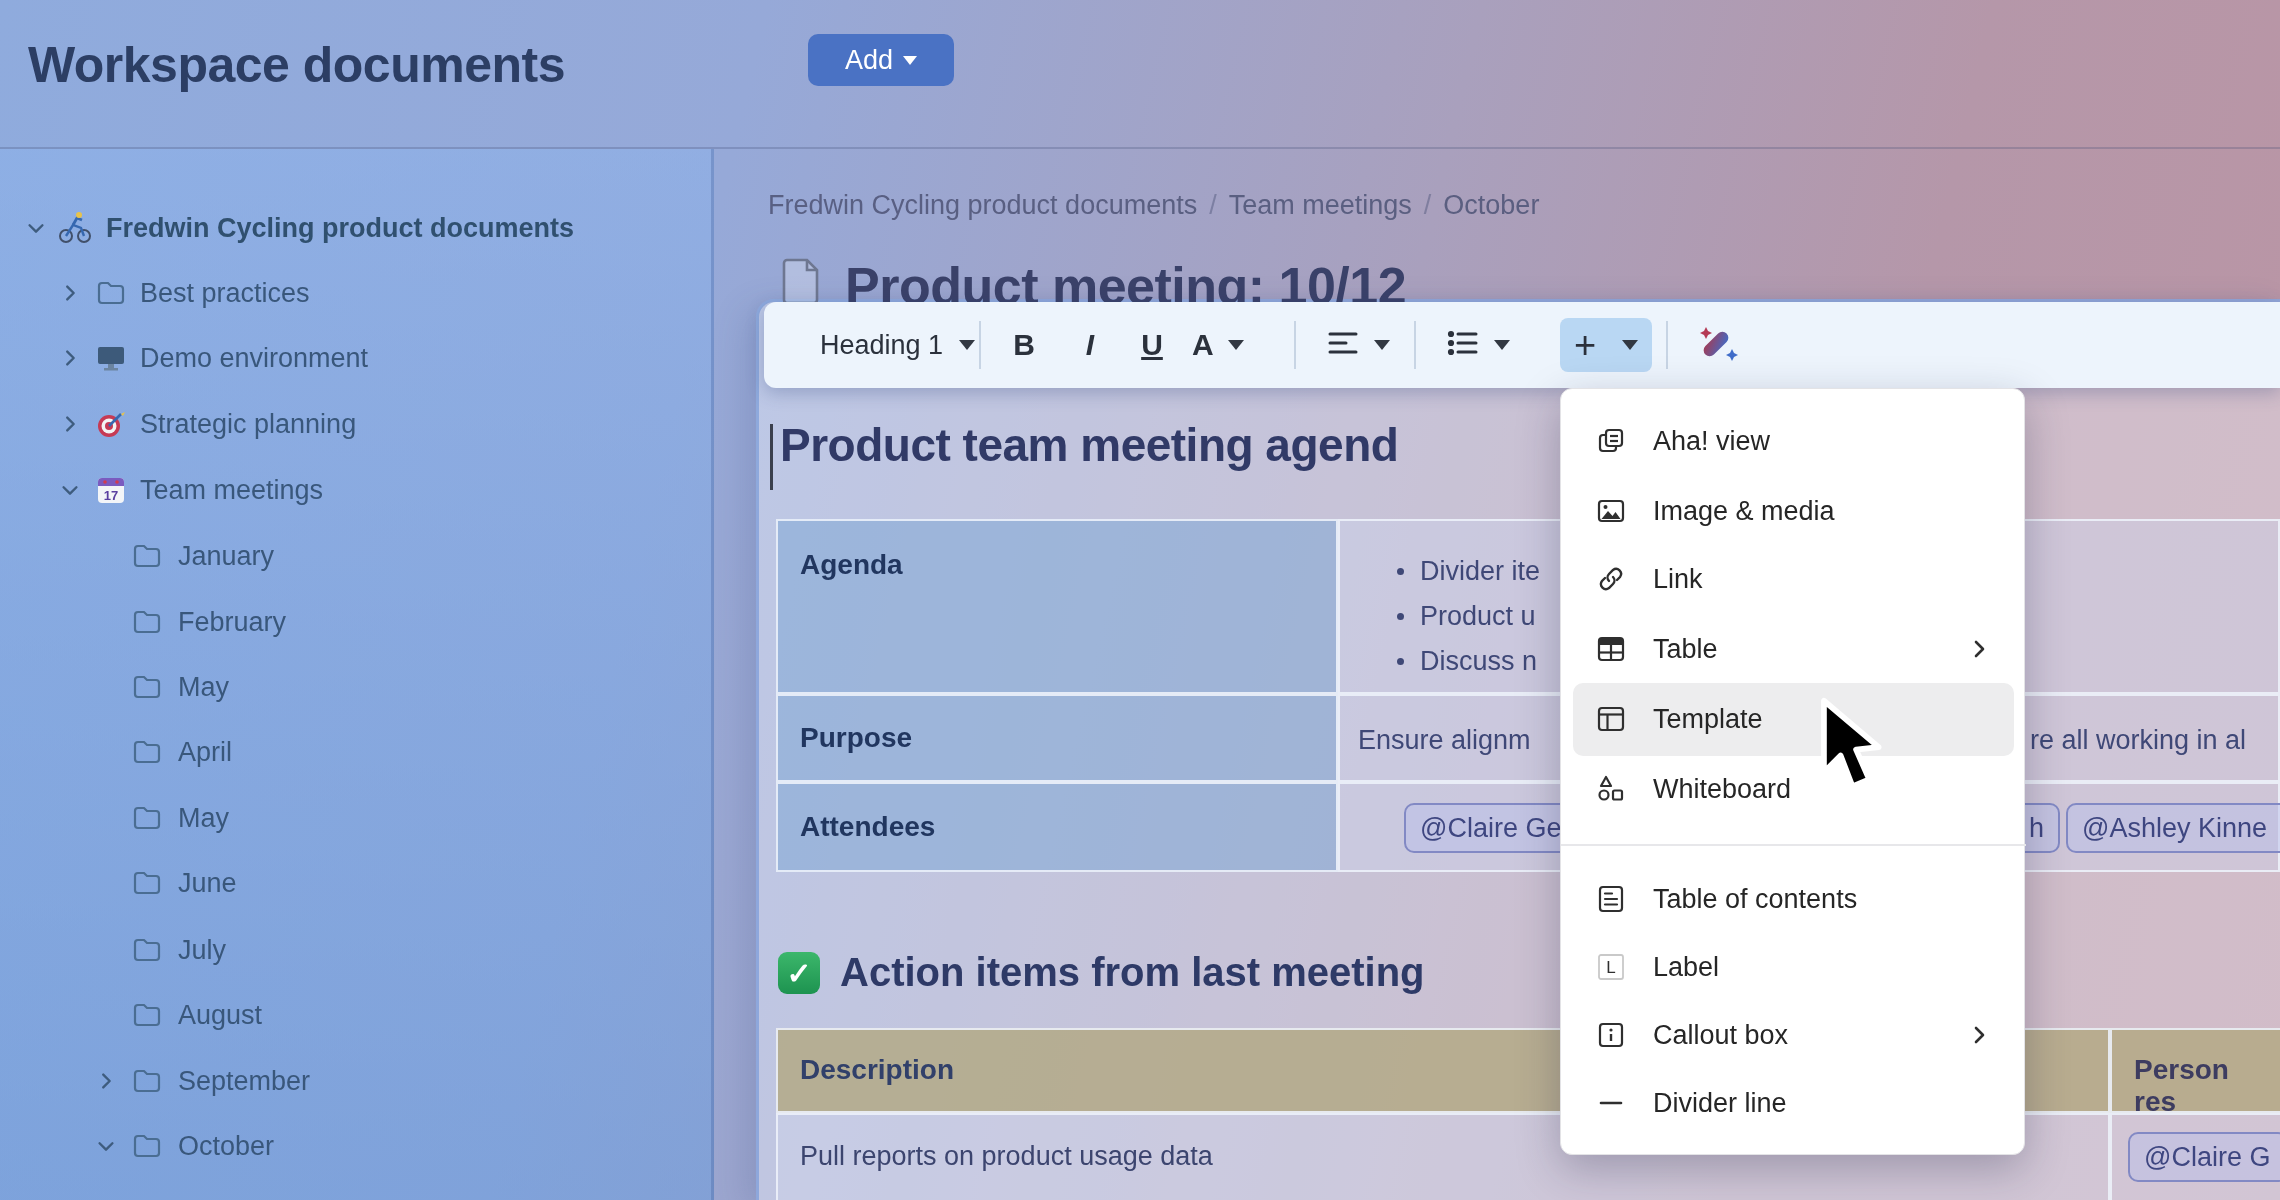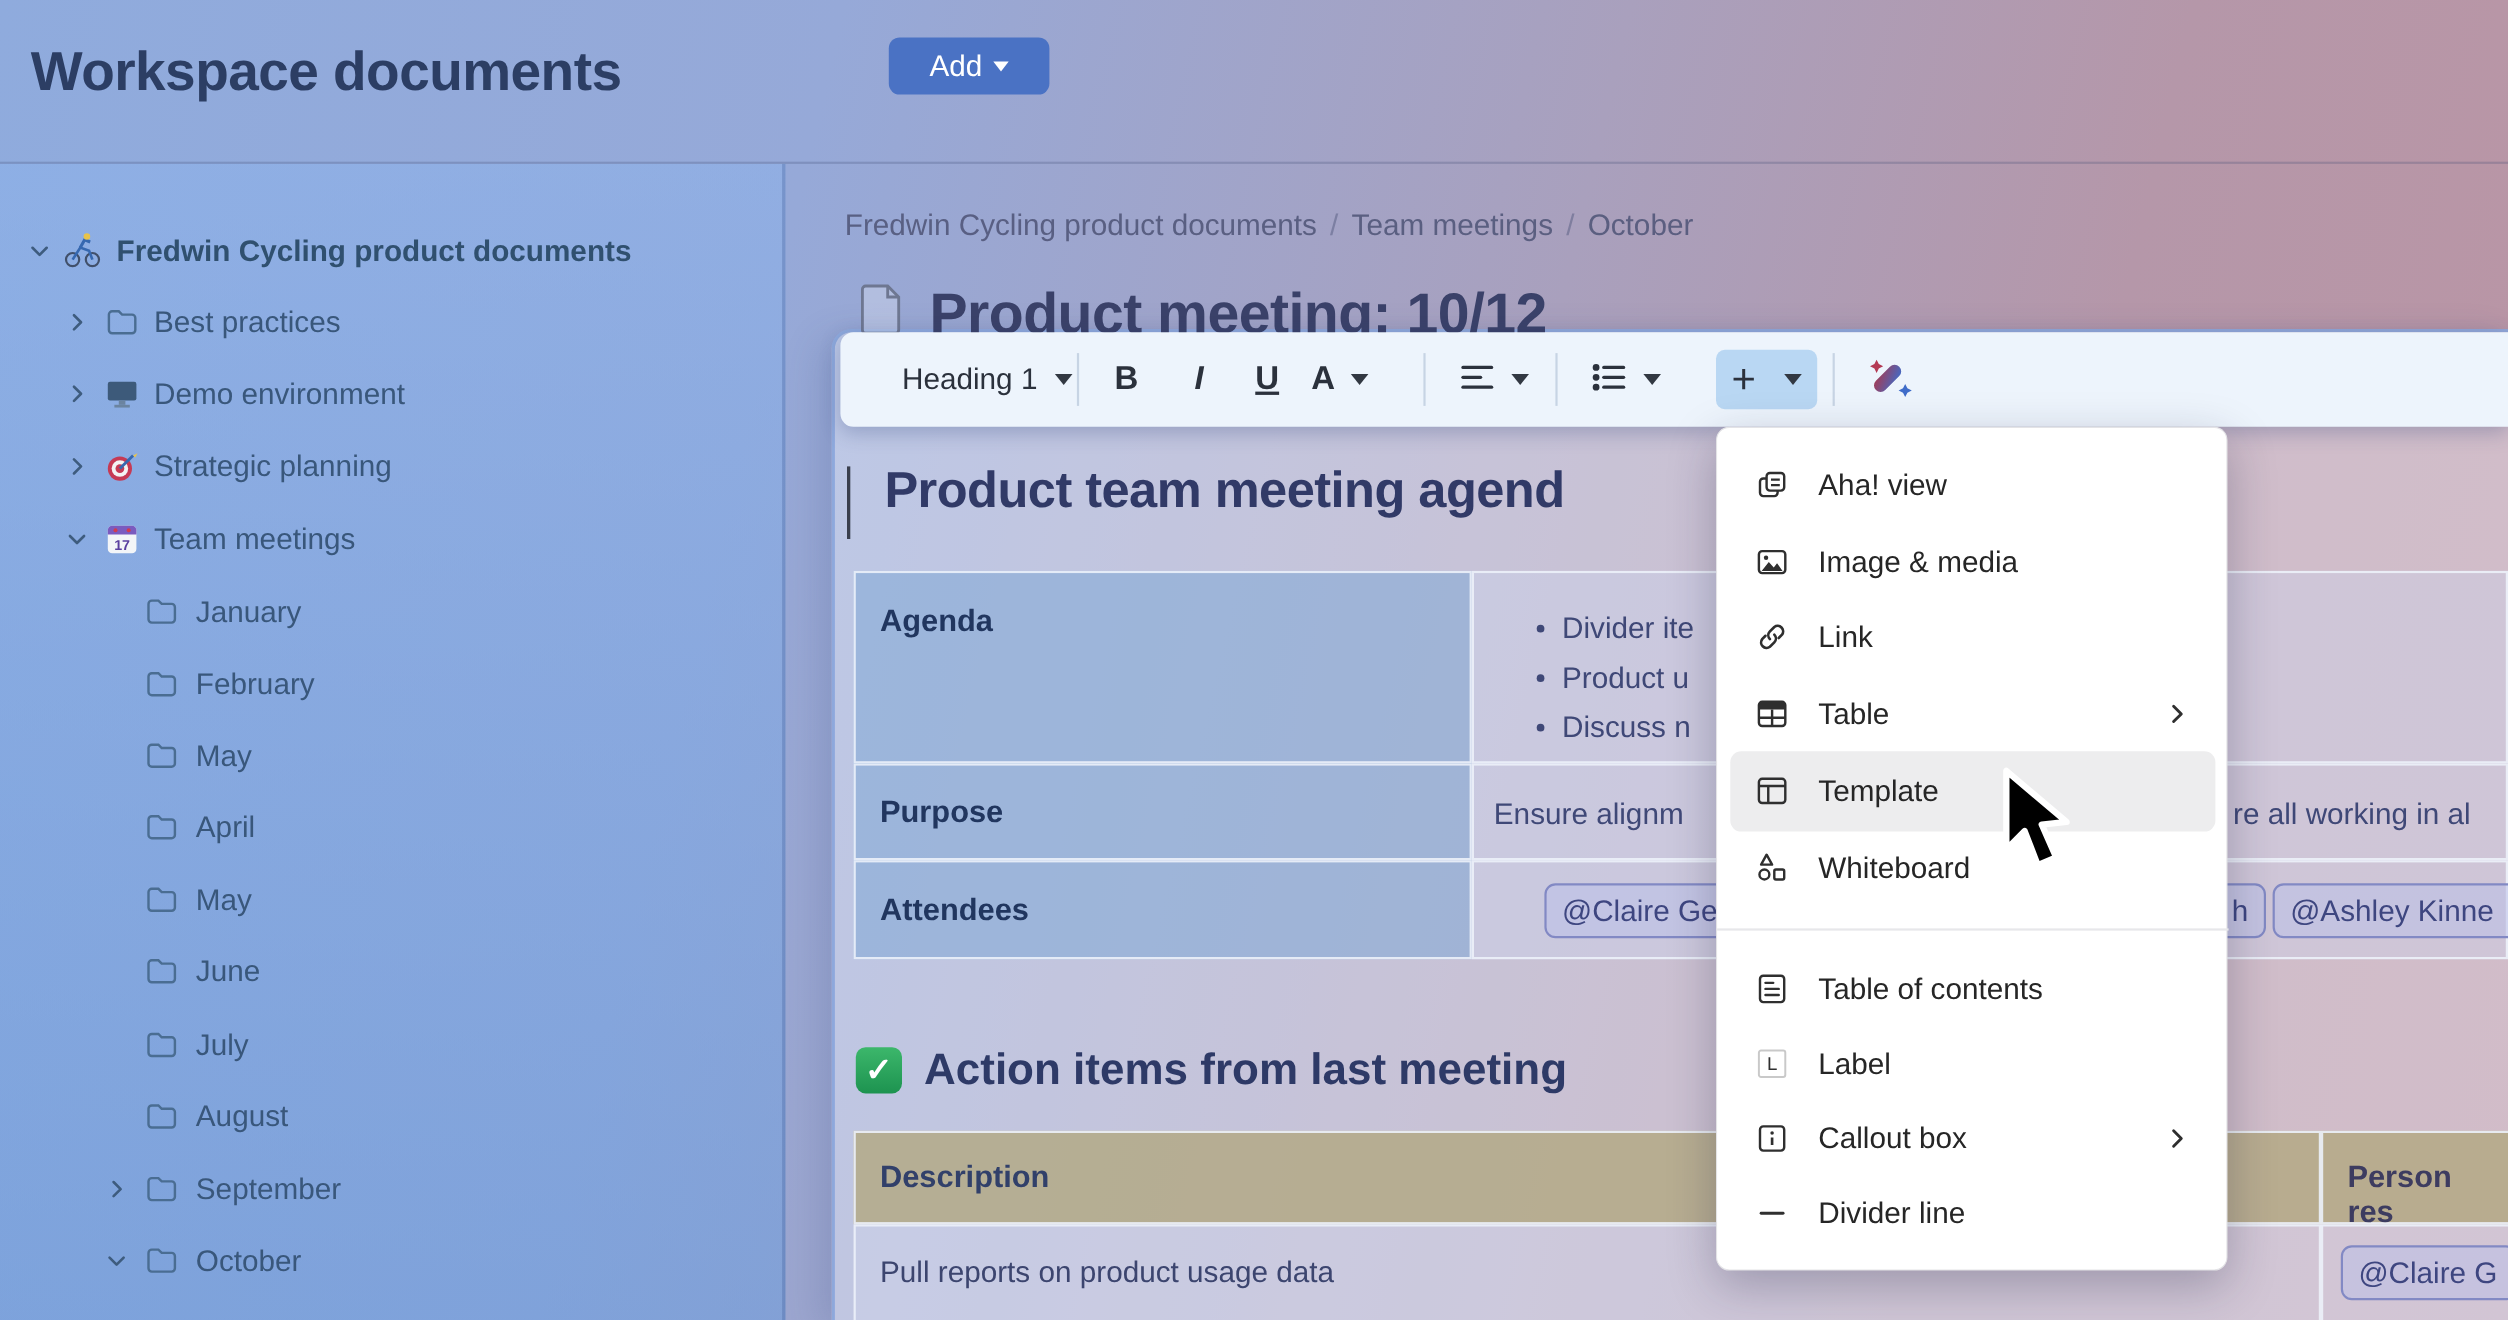--- a/index.html
+++ b/index.html
@@ -52,21 +52,21 @@
   .tb-caret { width:0; height:0; border-left:8px solid transparent; border-right:8px solid transparent;
               border-top:10px solid #323842; display:inline-block; }
   .plus-hl { position:absolute; left:796px; top:16px; width:92px; height:54px; background:#b9d7f3;
              border-radius:8px; display:flex; align-items:center; justify-content:space-between;
              padding:0 14px; cursor:pointer; }
   .plus-glyph { font-size:38px; font-weight:400; color:#2b313c; line-height:1; }
 
   
   .text-caret { position:absolute; left:770px; top:424px; width:3px; height:66px; background:#3a3f4d; z-index:2; }
   .content-h1 { position:absolute; left:780px; top:418px; font-size:46px; font-weight:700; color:#313a67;
-                white-space:nowrap; z-index:2; letter-spacing:-0.5px;margin-left:24px; }
+                white-space:nowrap; z-index:2; letter-spacing:-0.5px; }
   .cell { position:absolute; border:2px solid rgba(236,241,250,0.9); }
   .label-cell { background:rgba(127,168,214,0.55); font-size:28px; font-weight:700; color:#21365f;
                 padding:28px 22px; }
   .value-cell { background:rgba(206,214,238,0.38); font-size:27px; color:#3f4877; }
   .bullet-row { display:flex; align-items:center; gap:16px; height:45px; color:#3f4877; }
   .bullet-dot { width:7px; height:7px; border-radius:50%; background:#3f4877; flex:0 0 auto; }
   .mention-pill { position:absolute; height:50px; border:2px solid #8289c4; border-radius:10px;
                   background:rgba(186,192,234,0.5); color:#3e4680; font-size:27px; line-height:46px;
                   padding:0 14px; white-space:nowrap; overflow:hidden; }
   .content-h2 { position:absolute; left:840px; top:950px; font-size:40px; font-weight:700; color:#2e3a67;

